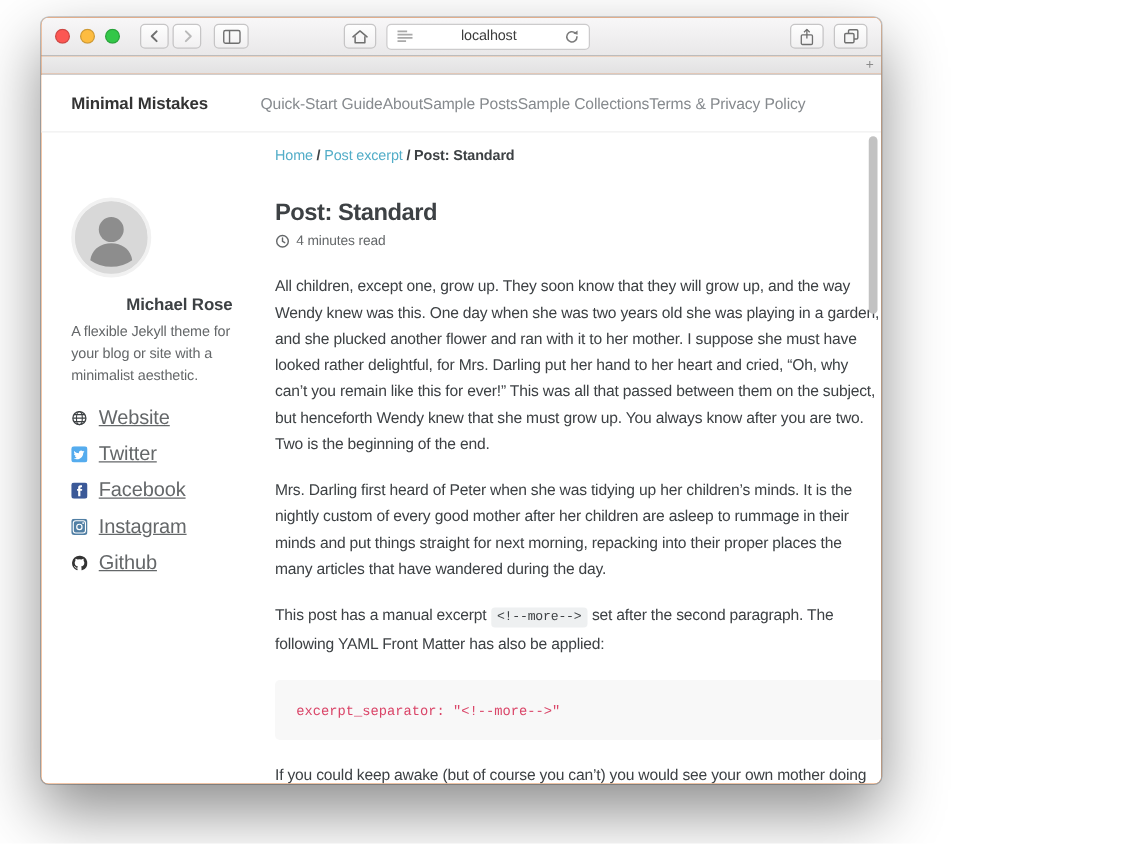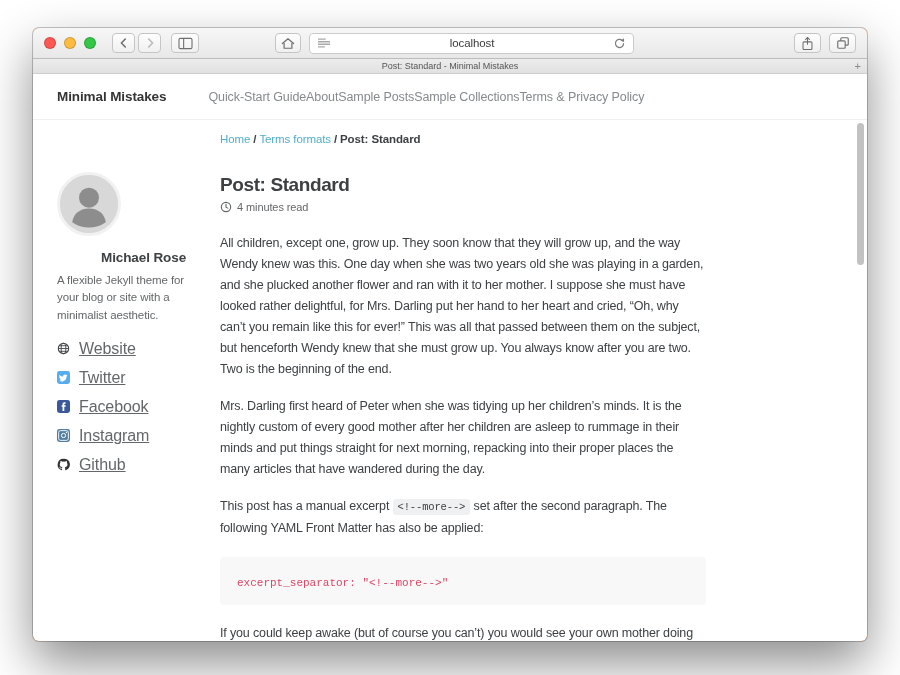--- a/index.html
+++ b/index.html
@@ -1,20 +1,20 @@
 <!DOCTYPE html>
 <html><head>
 <meta charset="utf-8">
 <style>
   * { margin:0; padding:0; box-sizing:border-box; }
   html,body { width:900px; height:675px; background:#ffffff; font-family:"Liberation Sans", sans-serif; }
   .stage { position:relative; width:900px; height:675px; background:#fff; overflow:hidden; }
 
   
-  .window { position:absolute; left:33px; top:28px; width:834px; height:613px;
+  .window { position:absolute; left:33px; top:14px; width:672px; height:613px;
     border-radius:6px; background:#f97316;
     box-shadow:0 0 0 1px rgba(0,0,0,0.22), 0 22px 50px rgba(0,0,0,0.45);
     overflow:hidden; }
 
   
   .titlebar { height:31px; background:linear-gradient(180deg,#f8f7f8,#e9e8e9);
     border-bottom:1px solid #bcbcbc; display:flex; align-items:center; padding:0 11px; }
   .traffic { display:flex; gap:8px; margin-right:16px; }
   .tl { width:12px; height:12px; border-radius:50%; border:0.5px solid rgba(0,0,0,0.18); }
   .tl.red { background:#fc5753; } .tl.yellow { background:#fdbc40; } .tl.green { background:#33c748; }
@@ -140,41 +140,40 @@
       </div>
       <div class="tbtn btn-tabs">
         <svg width="14" height="14" viewBox="0 0 16 16">
             <rect x="5.5" y="2" width="8.5" height="8.5" rx="1.2" fill="none" stroke="#6f6f6f" stroke-width="1.3"></rect>
             <rect x="2" y="5.5" width="8.5" height="8.5" rx="1.2" fill="#f5f5f5" stroke="#6f6f6f" stroke-width="1.3"></rect>
           </svg>
       </div>
     </div>
 
     <div class="tabbar">
-      <div class="tab-title">Post: Standard - Minimal Mistakes</div>
       <div class="newtab">+</div>
     </div>
 
     <div class="content">
 
       <div class="masthead">
         <div class="site-title">Minimal Mistakes</div>
         <div class="mast-nav">
           <a class="mast-link">Quick-Start Guide</a>
           <a class="mast-link">About</a>
           <a class="mast-link">Sample Posts</a>
           <a class="mast-link">Sample Collections</a>
           <a class="mast-link">Terms &amp; Privacy Policy</a>
         </div>
       </div>
 
       <div class="page">
 
         <div class="breadcrumb">
-          <a>Home</a><span class="crumb-sep">/</span><a>Terms formats</a><span class="crumb-sep">/</span><span class="crumb-current">Post: Standard</span>
+          <a>Home</a><span class="crumb-sep">/</span><a>Post excerpt</a><span class="crumb-sep">/</span><span class="crumb-current">Post: Standard</span>
         </div>
 
         <div class="sidebar">
           <div class="avatar">
             <svg width="58" height="58" viewBox="0 0 64 64">
               <circle cx="32" cy="32" r="32" fill="#d8d8d8"></circle>
               <circle cx="32" cy="25" r="11" fill="#8d8d8d"></circle>
               <path d="M32 37c-11 0-17.5 7-18.5 15a32 32 0 0 0 37 0C49.5 44 43 37 32 37z" fill="#8d8d8d"></path>
             </svg>
           </div>

